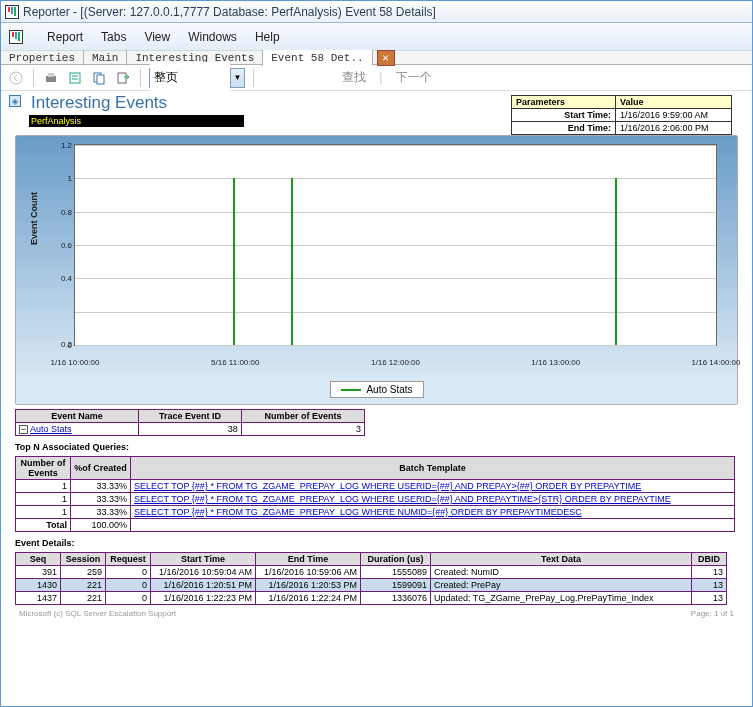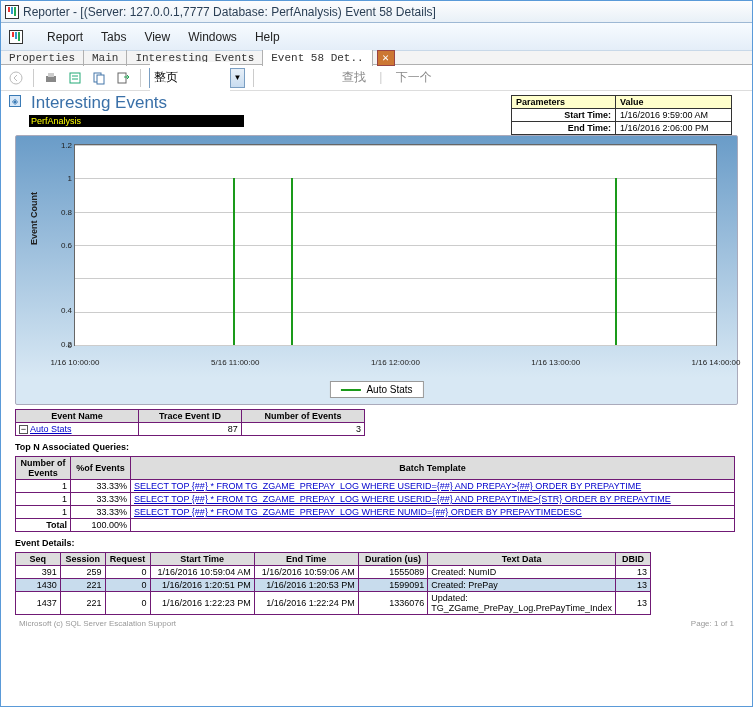--- a/index.html
+++ b/index.html
@@ -51,21 +51,21 @@
 .xtick { position:absolute; top:100%; margin-top:13px; font-size:8px; color:#222; transform:translateX(-50%); white-space:nowrap; }
 .legend { position:absolute; bottom:6px; left:50%; transform:translateX(-50%); background:#fff; border:1px solid #999; padding:2px 10px; font-size:10px; display:flex;align-items:center;gap:6px; }
 .legend .line { width:20px;height:2px;background:#1a9a1a; }
 .datatable { border-collapse:collapse; font-size:9px; margin:4px 6px; }
 .datatable th,.datatable td { border:1px solid #701a75; padding:1px 3px; }
 .datatable th { background:#ddd; font-weight:bold; }
 .datatable td.num { text-align:right; }
 .section-label { font-size:9px; font-weight:bold; margin:6px 0 2px 6px; }
 .tq { width:720px; }
 .tq td.link { color:#00c; text-decoration:underline; cursor:pointer; }
-.evd { width:636px; }
+.evd { width:712px; }
 .evd tr.sel td { background:#c8dced; }
 .footer { display:flex; justify-content:space-between; font-size:8px; color:#999; margin:3px 10px 0 10px; }
 a.lk { color:#00c; text-decoration:underline; cursor:pointer; font-size:9px; }
 .expander { display:inline-block;width:9px;height:9px;border:1px solid #555;text-align:center;line-height:7px;font-size:9px;margin-right:2px;cursor:pointer; }
 </style>
 </head>
 <body>
 
 <div class="titlebar">
   <span class="icon-sq">
@@ -182,21 +182,21 @@
     </table>
 
   <div class="chartbox">
     <div class="ylabel">Event Count</div>
     <div class="chart-inner" id="chart-inner">
         <div class="gridline" style="top: 100%;"></div>
         <div class="ytick" style="top: 100%;">0</div>
         <div class="gridline" style="top: 83.3333%;"></div>
         <div class="ytick" style="top: 83.3333%; margin-top: 32px;">0.2</div>
         <div class="gridline" style="top: 66.6667%;"></div>
-        <div class="ytick" style="top: 66.6667%; margin-top: 32px;">0.4</div>
+        <div class="ytick" style="top: 66.6667%;">0.4</div>
         <div class="gridline" style="top: 50%;"></div>
         <div class="ytick" style="top: 50%;">0.6</div>
         <div class="gridline" style="top: 33.3333%;"></div>
         <div class="ytick" style="top: 33.3333%;">0.8</div>
         <div class="gridline" style="top: 16.6667%;"></div>
         <div class="ytick" style="top: 16.6667%;">1</div>
         <div class="gridline" style="top: 0%;"></div>
         <div class="ytick" style="top: 0%;">1.2</div>
         <div class="xtick" style="left: 0%;">1/16 10:00:00</div>
         <div class="xtick" style="left: 25%;">5/16 11:00:00</div>
@@ -215,32 +215,32 @@
 
   <table class="datatable" style="width:350px">
     <tbody>
         <tr>
       <th style="width:120px">Event Name</th>
       <th style="width:100px">Trace Event ID</th>
       <th style="width:120px">Number of Events</th>
     </tr>
     <tr>
       <td><span class="expander">−</span><a class="lk">Auto Stats</a></td>
-      <td class="num">87</td>
+      <td class="num">38</td>
       <td class="num">3</td>
     </tr>
   </tbody>
     </table>
 
   <div class="section-label">Top N Associated Queries:</div>
   <table class="datatable tq">
     <tbody>
         <tr>
       <th style="width:55px">Number of Events</th>
-      <th style="width:60px">%of Events</th>
+      <th style="width:60px">%of Created</th>
       <th>Batch Template</th>
     </tr>
     <tr>
           <td class="num">1</td>
           <td class="num">33.33%</td>
           <td class="link">SELECT TOP {##}  * FROM TG_ZGAME_PREPAY_LOG WHERE USERID={##} AND PREPAY&gt;{##} ORDER BY PREPAYTIME</td>
         </tr>
     <tr>
           <td class="num">1</td>
           <td class="num">33.33%</td>

